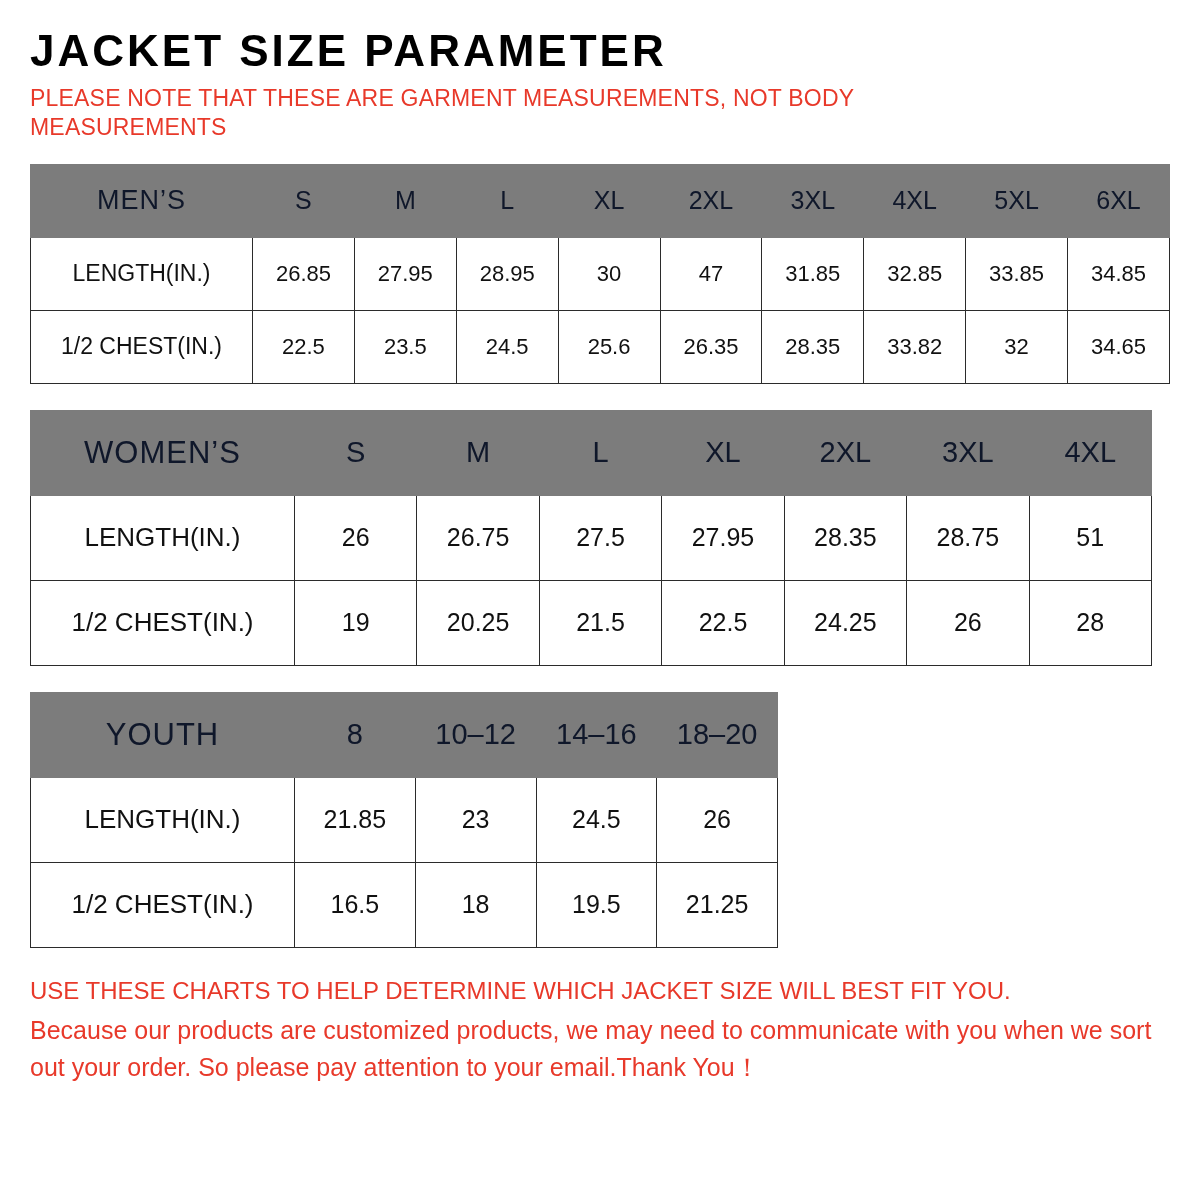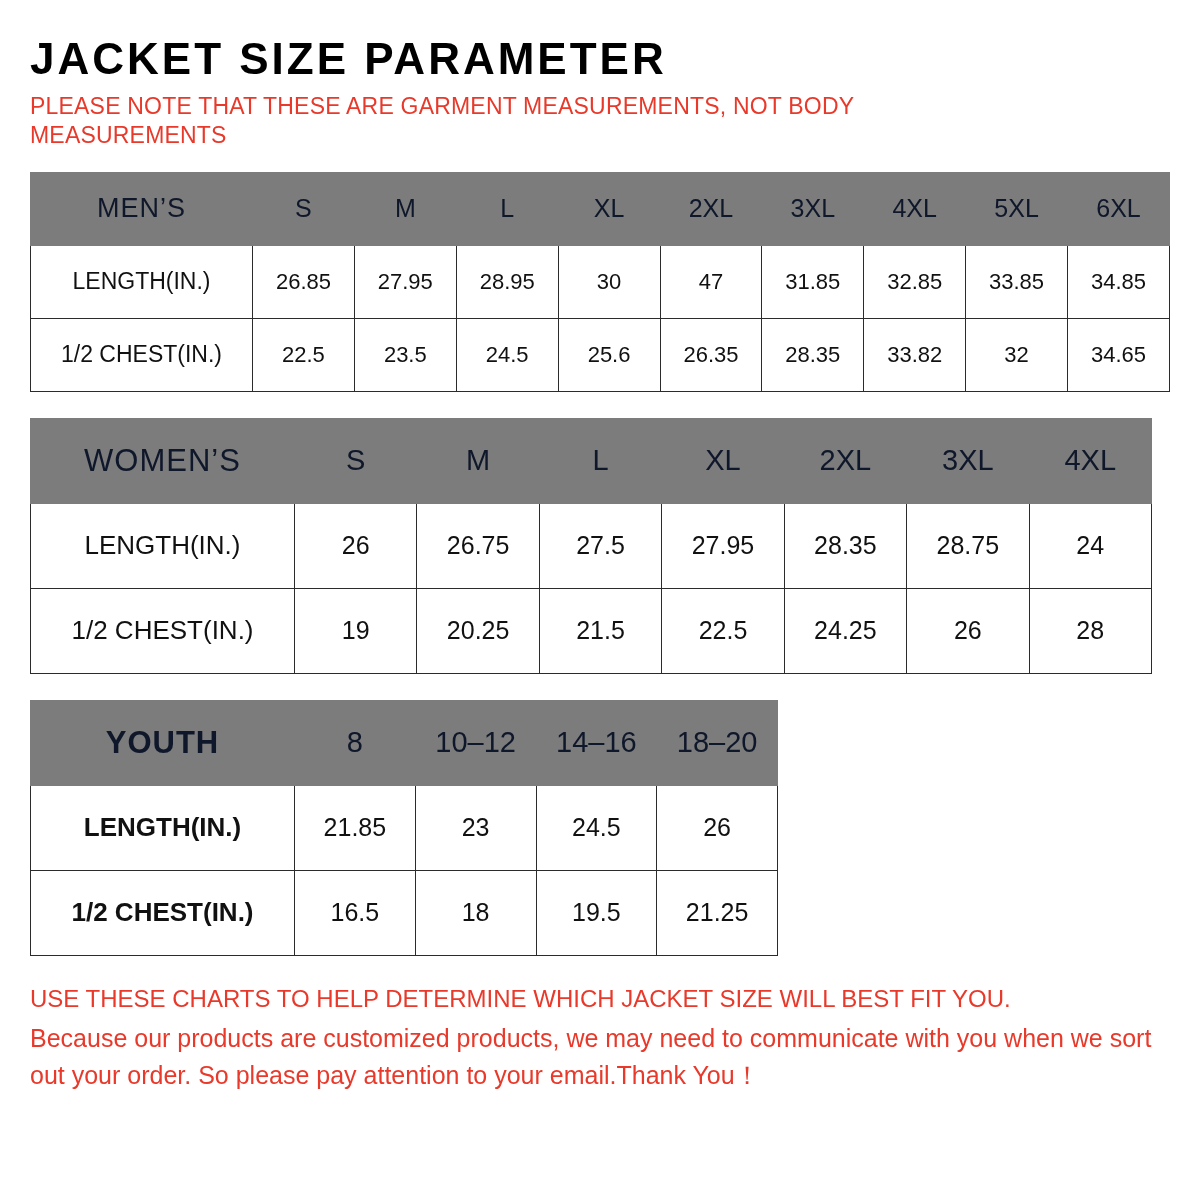--- a/index.html
+++ b/index.html
@@ -19,21 +19,21 @@
     height: 1200px;
     box-sizing: border-box;
     padding: 28px 30px 0 30px;
     position: relative;
   }
   .main-title {
     font-size: 44px;
     font-weight: bold;
     letter-spacing: 3px;
     line-height: 1.05;
-    margin: 8px 0 10px 0;
+    margin: 0 0 10px 0;
     color: #000;
   }
   .note {
     color: #e8392a;
     font-size: 23px;
     line-height: 1.25;
     margin: 0 0 22px 0;
     max-width: 960px;
     letter-spacing: 0.2px;
   }
@@ -75,21 +75,21 @@
   #table-womens col.label { width: 264px; }
   #table-womens td { height: 84px; font-size: 25px; }
   #table-womens tr.head td { font-size: 29px; }
   #table-womens td.rowlabel { font-size: 26px; }
   #table-womens tr.head td.rowlabel { font-size: 31px; }
   
   #table-youth { width: 748px; }
   #table-youth col.label { width: 264px; }
   #table-youth td { height: 84px; font-size: 25px; }
   #table-youth tr.head td { font-size: 29px; }
-  #table-youth td.rowlabel { font-size: 26px; font-weight: bold; }
+  #table-youth td.rowlabel { font-size: 26px; }
   #table-youth tr.head td.rowlabel { font-size: 31px; }
 
   .footer-note {
     color: #e8392a;
     font-size: 25px;
     line-height: 1.45;
     margin: 4px 0 0 0;
     max-width: 1140px;
   }
   .footer-note.second {
@@ -182,21 +182,21 @@
         <td>4XL</td>
       </tr>
       <tr>
         <td class="rowlabel">LENGTH(IN.)</td>
         <td>26</td>
         <td>26.75</td>
         <td>27.5</td>
         <td>27.95</td>
         <td>28.35</td>
         <td>28.75</td>
-        <td>24</td>
+        <td>51</td>
       </tr>
       <tr>
         <td class="rowlabel">1/2 CHEST(IN.)</td>
         <td>19</td>
         <td>20.25</td>
         <td>21.5</td>
         <td>22.5</td>
         <td>24.25</td>
         <td>26</td>
         <td>28</td>

